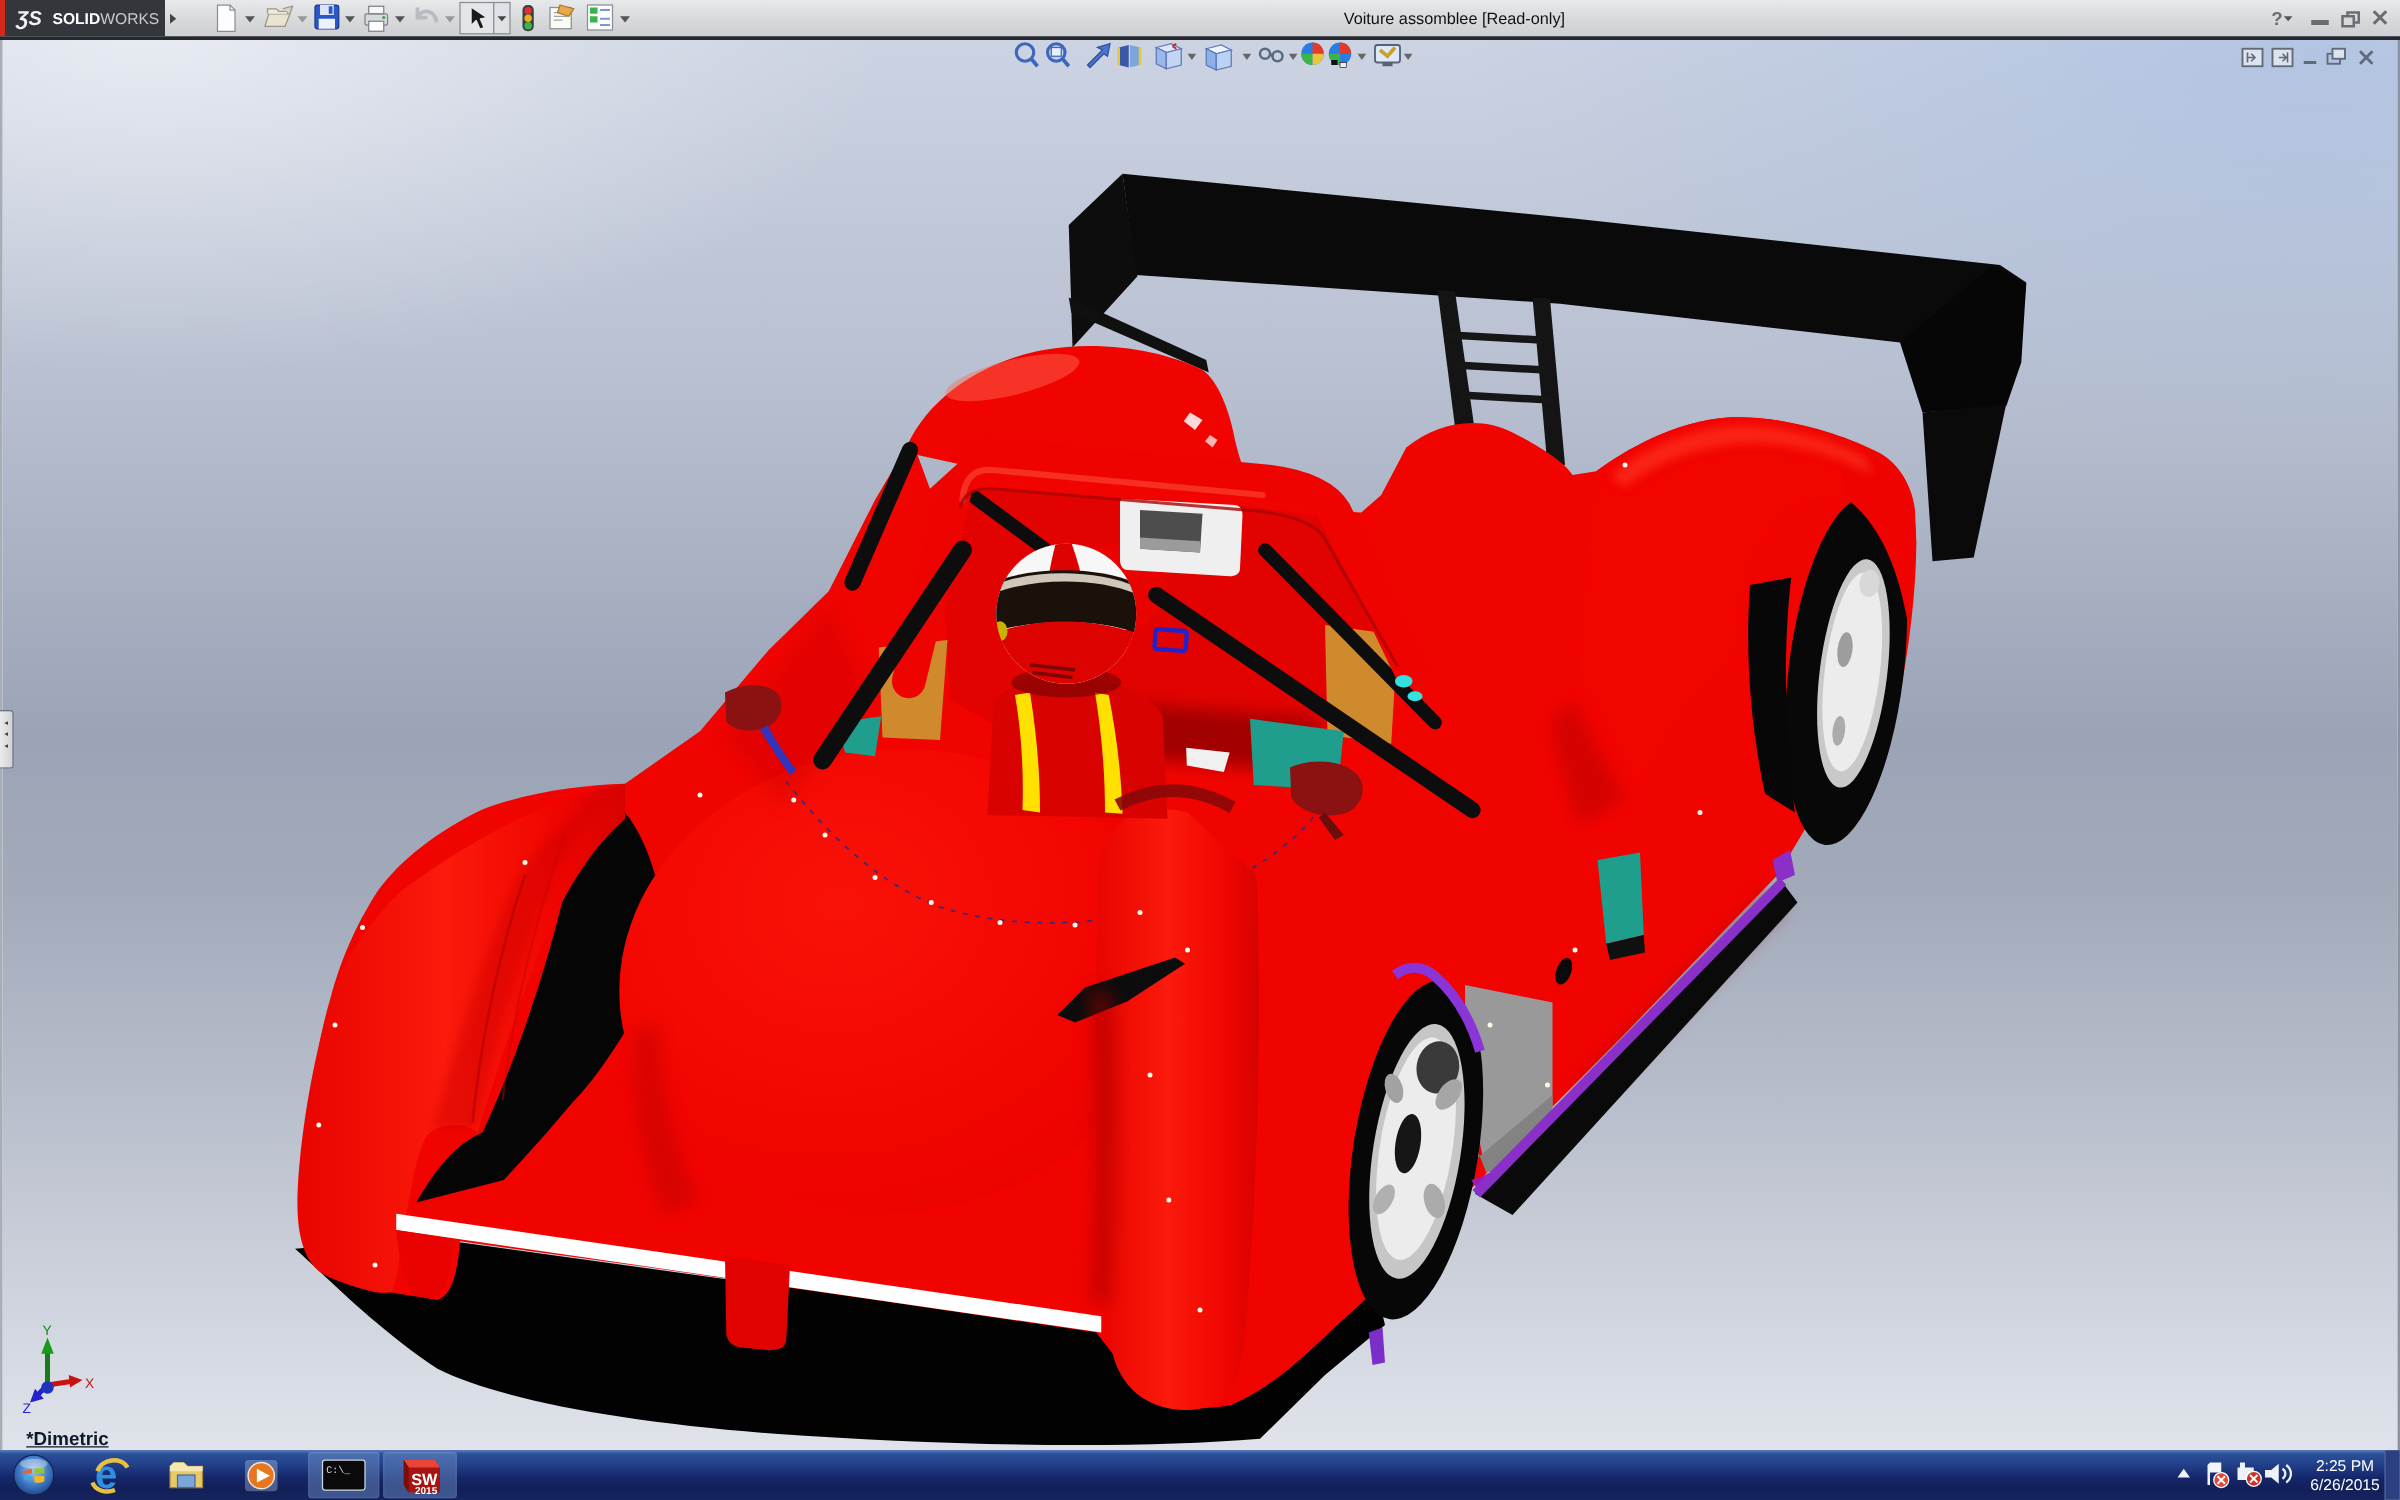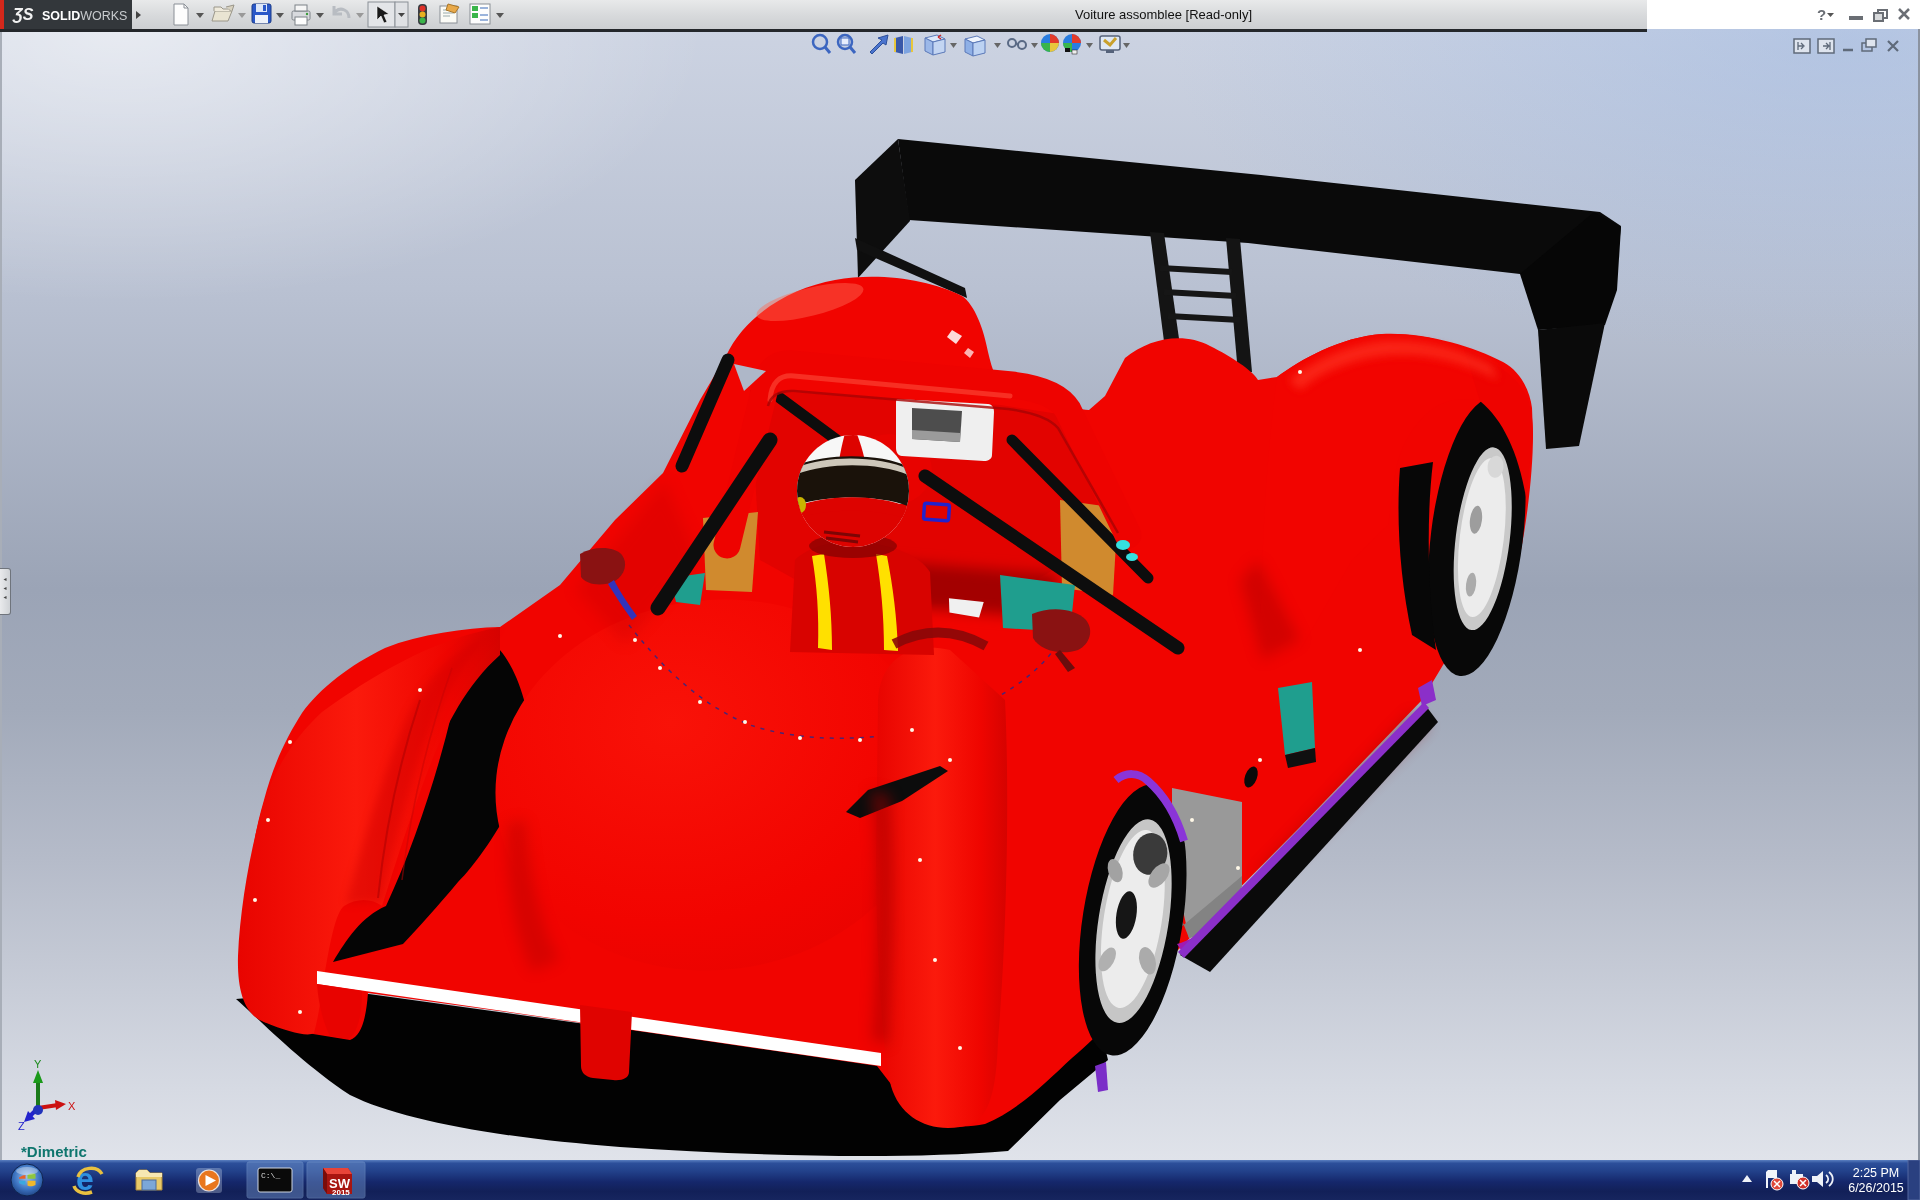--- a/index.html
+++ b/index.html
@@ -6,29 +6,29 @@
 font-family:"Liberation Sans",sans-serif;}
 #viewport{position:absolute;left:0;top:29px;width:1920px;height:1131px;z-index:1;
 background:
  radial-gradient(900px 420px at 120px 0px, rgba(255,255,255,.55), rgba(255,255,255,0) 65%),
  radial-gradient(1100px 520px at 1850px 10px, rgba(150,180,228,.45), rgba(150,180,228,0) 62%),
  linear-gradient(180deg,#ccd3e2 0px,#b9c1d2 260px,#9ba4b6 560px,#a2aaba 680px,#b5bbc9 830px,#d6dae3 1060px,#e0e3ea 1131px);
 border-left:2px solid #a8aeb8; border-right:2px solid #8b93a0; box-sizing:border-box;}
 #carsvg{position:absolute;left:0;top:0;width:1920px;height:1200px;z-index:2;}
 #hudsvg{position:absolute;left:800px;top:30px;width:330px;height:32px;z-index:3;}
 #winctl{position:absolute;left:1790px;top:34px;width:125px;height:26px;z-index:3;}
-#titlebar{position:absolute;left:0;top:0;width:1647px;height:29px;z-index:10;
+#titlebar{position:absolute;left:0;top:0;width:1920px;height:29px;z-index:10;
 background:linear-gradient(180deg,#e8e9ea 0%,#d7d9db 55%,#cdcfd2 100%);
 border-bottom:3px solid #24272b;box-sizing:content-box;}
 #tbsvg{position:absolute;left:0;top:0;width:1920px;height:29px;}
 #titletext{position:absolute;left:1075px;top:7px;font-size:13px;color:#111;z-index:11;}
 #taskbar{position:absolute;left:0;top:1160px;width:1920px;height:40px;z-index:10;
 background:linear-gradient(180deg,#5a7fc0 0%,#2c4f9a 8%,#22418a 28%,#15276b 55%,#122058 78%,#16255f 100%);}
 #tasksvg{position:absolute;left:0;top:0;width:1920px;height:40px;}
-#dimetric{position:absolute;left:21px;top:1143px;font-size:15px;color:#0f766e;z-index:3;font-weight:bold;}
+#dimetric{position:absolute;left:21px;top:1143px;font-size:15px;color:#0f172a;z-index:3;font-weight:bold;text-decoration:underline;}
 #lefttab{position:absolute;left:0px;top:568px;width:11px;height:47px;z-index:3;
 background:linear-gradient(90deg,#e9eaec,#cfd2d6);border:1px solid #6f747c;border-left:none;
 border-radius:0 3px 3px 0;font-size:6px;color:#444;line-height:9px;text-align:center;padding-top:6px;box-sizing:border-box;}
 </style>
 </head>
 <body>
 <div id="viewport"></div>
 
 <svg id="carsvg" viewBox="0 0 1920 1200" xmlns="http://www.w3.org/2000/svg">
 <defs>

